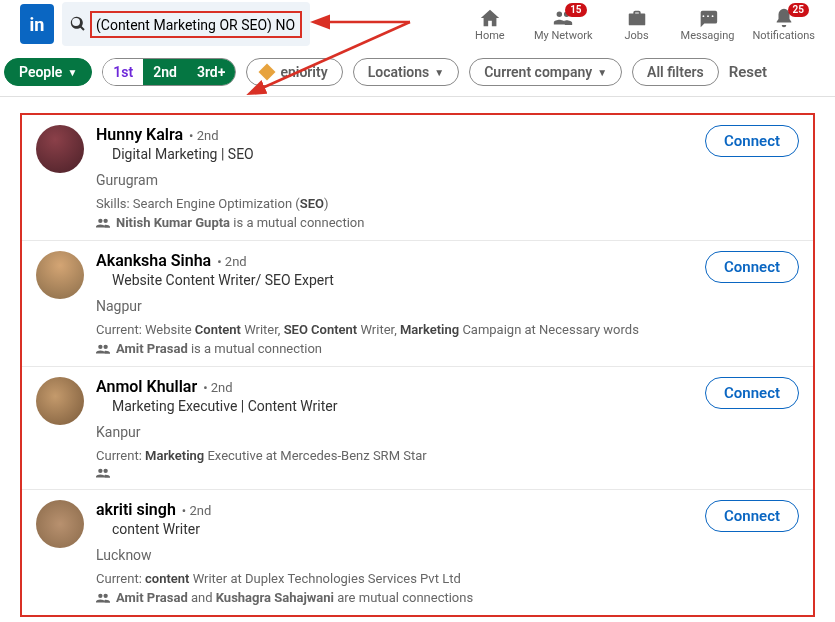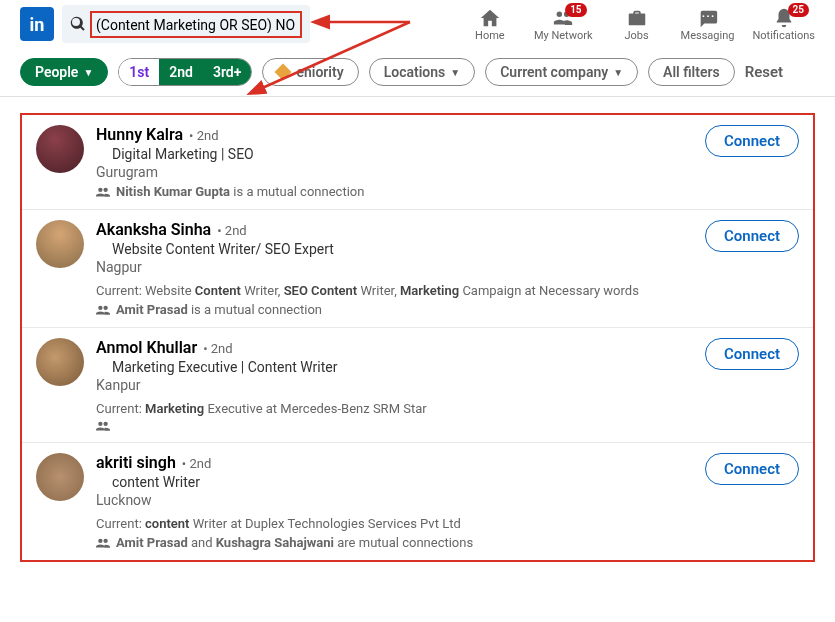--- a/index.html
+++ b/index.html
@@ -1,30 +1,30 @@
 <!DOCTYPE html>
 <html><head>
 <meta charset="utf-8">
 <style>
 * { box-sizing: border-box; margin: 0; padding: 0; font-family: -apple-system, BlinkMacSystemFont, "Segoe UI", Roboto, Helvetica, Arial, sans-serif; }
 body { background: #fff; width: 835px; height: 622px; overflow: hidden; position: relative; }
 
 .topnav { display: flex; align-items: center; padding: 0 20px; height: 48px; gap: 8px; }
-.logo { width: 34px; height: 34px; background: #0a66c2; color: #fff; border-radius: 4px; display: flex; align-items: center; justify-content: center; font-weight: 700; font-size: 18px; }
-.search-wrap { position: relative; display: flex; align-items: center; background: #eef3f8; border-radius: 4px; padding: 0 8px; height: 38px; }
+.logo { width: 34px; height: 40px; background: #0a66c2; color: #fff; border-radius: 4px; display: flex; align-items: center; justify-content: center; font-weight: 700; font-size: 18px; }
+.search-wrap { position: relative; display: flex; align-items: center; background: #eef3f8; border-radius: 4px; padding: 0 8px; height: 44px; }
 .search-icon { width: 16px; color: #333; }
 .search-box { border: 2px solid #d93025; padding: 2px 4px; margin-left: 4px; }
 .search-input { border: none; background: transparent; outline: none; font-size: 14px; width: 200px; color: #000; }
 .nav-spacer { flex: 1; }
 .nav-items { display: flex; gap: 18px; }
 .nav-item { display: flex; flex-direction: column; align-items: center; font-size: 11px; color: #666; position: relative; cursor: pointer; min-width: 52px; }
 .nav-item svg { width: 22px; height: 22px; fill: #666; }
 .badge { position: absolute; top: -4px; right: 6px; background: #cc1016; color: #fff; font-size: 10px; font-weight: 600; border-radius: 10px; padding: 0 5px; line-height: 14px; }
 
-.filters { display: flex; align-items: center; gap: 10px; padding: 10px 20px; border-bottom: 1px solid #e0e0e0; }
+.filters { display: flex; align-items: center; gap: 10px; padding: 10px 4px; border-bottom: 1px solid #e0e0e0; }
 .pill { border: 1px solid #888; border-radius: 18px; padding: 5px 14px; font-size: 14px; font-weight: 600; color: #5e5e5e; background: #fff; cursor: pointer; display: flex; align-items: center; gap: 5px; }
 .pill.active { background: #057642; color: #fff; border-color: #057642; }
 .pill .caret { font-size: 10px; }
 .conn-group { display: flex; border: 1px solid #888; border-radius: 18px; overflow: hidden; }
 .conn-seg { padding: 5px 10px; font-size: 14px; font-weight: 600; color: #6d28d9; background: #fff; cursor: pointer; }
 .conn-seg.on { background: #057642; color: #fff; }
 .seniority-diamond { width: 12px; height: 12px; background: #e7a33e; transform: rotate(45deg); display: inline-block; margin-right: 2px; }
 .reset { font-size: 15px; color: #5e5e5e; font-weight: 600; cursor: pointer; }
 
 .results { border: 2px solid #d93025; margin: 16px 20px 0 20px; padding: 0; background: #fff; }
@@ -33,21 +33,21 @@
 .avatar { width: 48px; height: 48px; border-radius: 50%; flex-shrink: 0; }
 .av1 { background: radial-gradient(circle at 40% 30%, #8b4049, #4a2028); }
 .av2 { background: radial-gradient(circle at 50% 30%, #d4a574, #8a6d4a); }
 .av3 { background: radial-gradient(circle at 40% 40%, #c49a6c, #7a5a3a); }
 .av4 { background: radial-gradient(circle at 50% 50%, #b8916f, #8a6a4a); }
 .info { flex: 1; min-width: 0; }
 .name-row { display: flex; align-items: baseline; gap: 6px; }
 .name { font-size: 16px; font-weight: 600; color: #000; }
 .degree { font-size: 13px; color: #666; }
 .headline { font-size: 14px; color: #333; margin-top: 2px; margin-left: 16px; }
-.loc { font-size: 14px; color: #666; margin-top: 2px; }
+.loc { font-size: 14px; color: #666; margin-top: 10px; }
 .meta { font-size: 13px; color: #666; margin-top: 8px; }
 .meta b { color: #444; font-weight: 600; }
 .mutual { font-size: 13px; color: #666; margin-top: 4px; display: flex; align-items: center; gap: 6px; }
 .mutual-icon { width: 14px; height: 12px; fill: #666; }
 .connect-btn { align-self: flex-start; border: 1px solid #0a66c2; color: #0a66c2; background: #fff; border-radius: 18px; padding: 6px 18px; font-size: 15px; font-weight: 600; cursor: pointer; }
 
 .arrow-svg { position: absolute; top: 14px; left: 230px; pointer-events: none; }
 </style>
 </head>
 <body>
@@ -128,20 +128,21 @@
 <div class="results">
     <div class="card">
     <div class="avatar av1"></div>
     <div class="info">
       <div class="name-row">
         <span class="name">Hunny Kalra</span>
         <span class="degree">• 2nd</span>
       </div>
       <div class="headline">Digital Marketing | SEO</div>
       <div class="loc">Gurugram</div>
+      <div class="meta">Skills: Search Engine Optimization (<b>SEO</b>)</div>
       <div class="mutual">
         <svg class="mutual-icon" viewBox="0 0 16 12">
             <path d="M5 6a2.5 2.5 0 100-5 2.5 2.5 0 000 5zm6 0a2.5 2.5 0 100-5 2.5 2.5 0 000 5zM0 11v-1c0-1.5 3-2.3 5-2.3s5 .8 5 2.3v1H0zm10 0v-1c0-.6-.2-1-.6-1.5.7-.3 1.4-.5 1.6-.5 2 0 5 .8 5 2.3v1h-6z"></path>
           </svg>
         <span><b>Nitish Kumar Gupta</b> is a mutual connection</span>
       </div>
     </div>
     <button class="connect-btn">Connect</button>
     </div>
     <div class="card">

